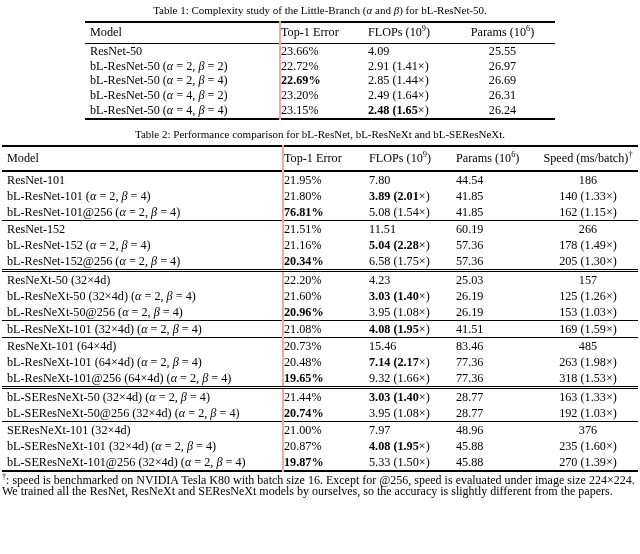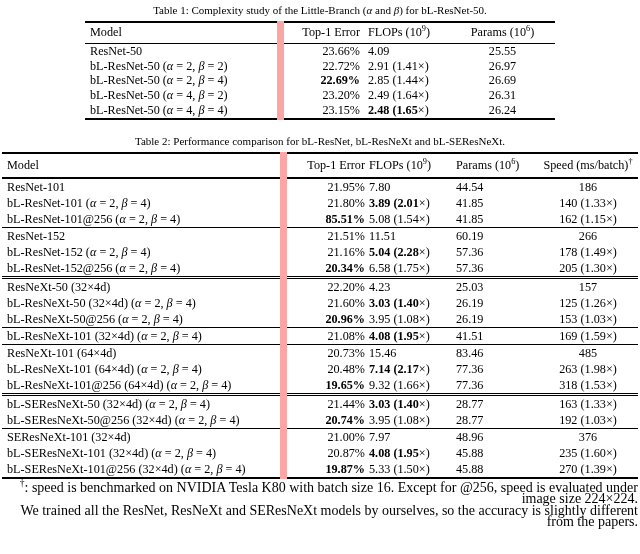--- a/index.html
+++ b/index.html
@@ -7,21 +7,21 @@
     width: 640px; height: 554px; overflow: hidden;
     font-family: "Liberation Serif", "DejaVu Serif", serif;
     color: #000;
   }
   .caption {
     text-align: center;
     font-size: 11px;
     line-height: 17px;
     margin-top: 2px;
   }
-  .caption.c2 { margin-top: 13px; font-family: Liberation Serif, serif; }
+  .caption.c2 { margin-top: 6px; font-family: Liberation Serif, serif; }
   table { border-collapse: collapse; table-layout: fixed; }
   sup { font-size: 68%; vertical-align: super; line-height: 0; }
   i { font-style: italic; }
 
   
   #t1 {
     width: 470px; margin: 2px auto 0 auto;
     font-size: 12.2px;
     border-top: 2px solid #000;
     border-bottom: 2px solid #000;
@@ -37,32 +37,32 @@
     border-top: 2.5px solid #000;
     border-bottom: 2px solid #000;
   }
   #t2 thead { border-bottom: 2px solid #000; }
   #t2 th { font-weight: normal; padding: 3px 0 4px 0; line-height: 16px; }
   #t2 td { padding: 0; line-height: 16px; }
   #t2 tbody.sep-single { border-bottom: 1px solid #000; }
   #t2 tbody.sep-double { border-bottom: 3px double #000; }
 
   
-  .c-model  { text-align: left; border-right: 7px solid #fca5a5; padding-left: 5px !important; }
-  .c-top1   { text-align: right; }
+  .c-model  { text-align: left; border-right: 2px solid #fca5a5; padding-left: 5px !important; }
+  .c-top1   { text-align: left; }
   .c-flops  { text-align: left; padding-left: 8px !important; }
   #t2 .c-flops { padding-left: 4px !important; }
   #t1 .c-params { text-align: center; }
   #t2 .c-params { text-align: left; padding-left: 5px !important; }
   .c-speed  { text-align: center; padding-left: 4px !important; }
 
   
   .footnotes {
     width: 636px; margin: 3px 0 0 2px;
-    font-size: 14px; line-height: 11.6px; text-align: right;
+    font-size: 12px; line-height: 11.6px;
   }
 </style>
 </head>
 <body>
 
 <div class="page">
 
   <div class="caption">Table 1: Complexity study of the Little-Branch (<i>α</i> and <i>β</i>) for bL-ResNet-50.</div>
 
   <table id="t1">
@@ -143,21 +143,21 @@
         </tr>
         <tr>
           <td class="c-model">bL-ResNet-101 (<i>α</i> = 2, <i>β</i> = 4)</td>
           <td class="c-top1">21.80%</td>
           <td class="c-flops"><b>3.89 (2.01</b>×)</td>
           <td class="c-params">41.85</td>
           <td class="c-speed">140 (1.33×)</td>
         </tr>
         <tr>
           <td class="c-model">bL-ResNet-101@256 (<i>α</i> = 2, <i>β</i> = 4)</td>
-          <td class="c-top1"><b>85.51%</b></td>
+          <td class="c-top1"><b>76.81%</b></td>
           <td class="c-flops">5.08 (1.54×)</td>
           <td class="c-params">41.85</td>
           <td class="c-speed">162 (1.15×)</td>
         </tr>
       </tbody>
       <tbody class="sep-double">
         <tr>
           <td class="c-model">ResNet-152</td>
           <td class="c-top1">21.51%</td>
           <td class="c-flops">11.51</td>

